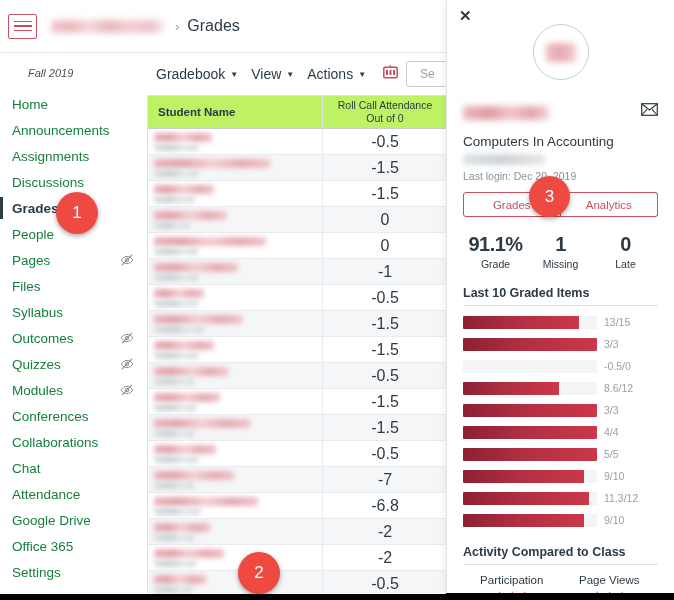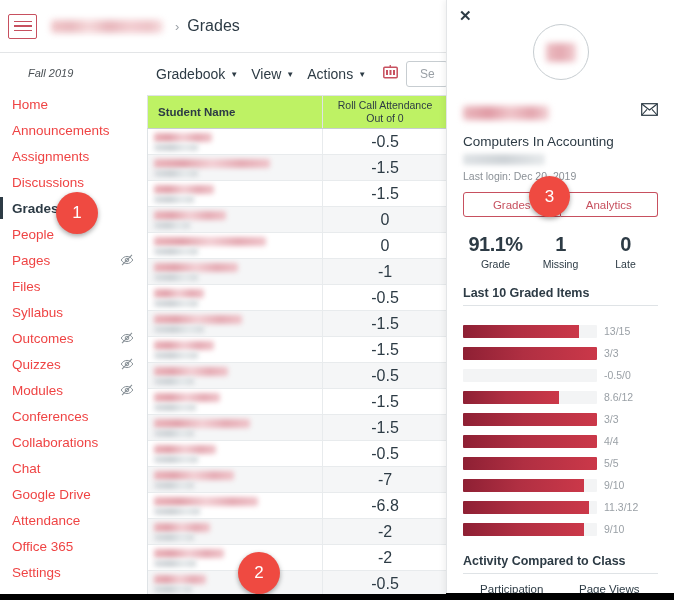--- a/index.html
+++ b/index.html
@@ -34,21 +34,21 @@
 
   
   .sidebar {
     position:absolute; left:0; top:53px; width: 142px; height: 547px;
     background:#fff; padding-top: 14px;
   }
   .term { font-size: 11px; color:#4a5055; font-style: italic; padding-left: 28px; margin-bottom: 12px; }
   .nav-item {
     position: relative; display:flex; align-items:center;
     height: 26px; padding-left: 12px; padding-right: 8px; cursor:pointer;
-    font-size: 13.5px; color:#ef4444;
+    font-size: 13.5px; color:#15803d;
   }
   .nav-item.active { color:#2d3b45; font-weight:600; }
   .nav-item.active::before {
     content:""; position:absolute; left:0; top:2px; bottom:2px; width:3px; background:#2d3b45;
   }
   .nav-label { flex:1 1 auto; white-space:nowrap; }
   .eye-slash { flex: 0 0 auto; width: 14px; height: 14px; opacity:.72; }
 
   
   .gb {
@@ -139,21 +139,21 @@
 
   .stats { display:flex; margin-top: 16px; }
   .stat { flex:1 1 33.33%; text-align:center; }
   .stat .v { font-size: 20px; font-weight:700; color:#2d3b45; letter-spacing:-.5px; }
   .stat .l { font-size: 10.5px; color:#2d3b45; margin-top: 2px; }
 
   .blk-title {
     font-size: 12.5px; font-weight:700; color:#2d3b45;
     margin-top: 16px; padding-bottom: 5px; border-bottom: 1px solid #dfe3e6;
   }
-  .bars { margin-top: 16px; }
+  .bars { margin-top: 7px; }
   .bar-row { display:flex; align-items:center; height: 18px; margin-bottom: 4px; }
   .bar-track { width: 134px; height: 13px; background:#f3f4f5; border-radius:1px; overflow:hidden; }
   .bar-fill { height: 100%; background: linear-gradient(90deg, #8e2034 0%, #b02f42 45%, #cb3849 100%); }
   .bar-label { font-size: 10.5px; color:#9aa0a6; margin-left: 7px; white-space:nowrap; }
 
   .activity { display:flex; margin-top: 9px; }
   .act { flex:1 1 50%; text-align:center; }
   .act .t { font-size: 11.5px; color:#2d3b45; }
   .act .stars { margin-top: 2px; font-size: 15px; color:#a32638; letter-spacing:-1px; }
 
@@ -249,24 +249,24 @@
         <div class="nav-item">
           <span class="nav-label">Conferences</span>
         </div>
         <div class="nav-item">
           <span class="nav-label">Collaborations</span>
         </div>
         <div class="nav-item">
           <span class="nav-label">Chat</span>
         </div>
         <div class="nav-item">
+          <span class="nav-label">Attendance</span>
+        </div>
+        <div class="nav-item">
           <span class="nav-label">Google Drive</span>
-        </div>
-        <div class="nav-item">
-          <span class="nav-label">Attendance</span>
         </div>
         <div class="nav-item">
           <span class="nav-label">Office 365</span>
         </div>
         <div class="nav-item">
           <span class="nav-label">Settings</span>
         </div>
       </div>
   </div>
 

